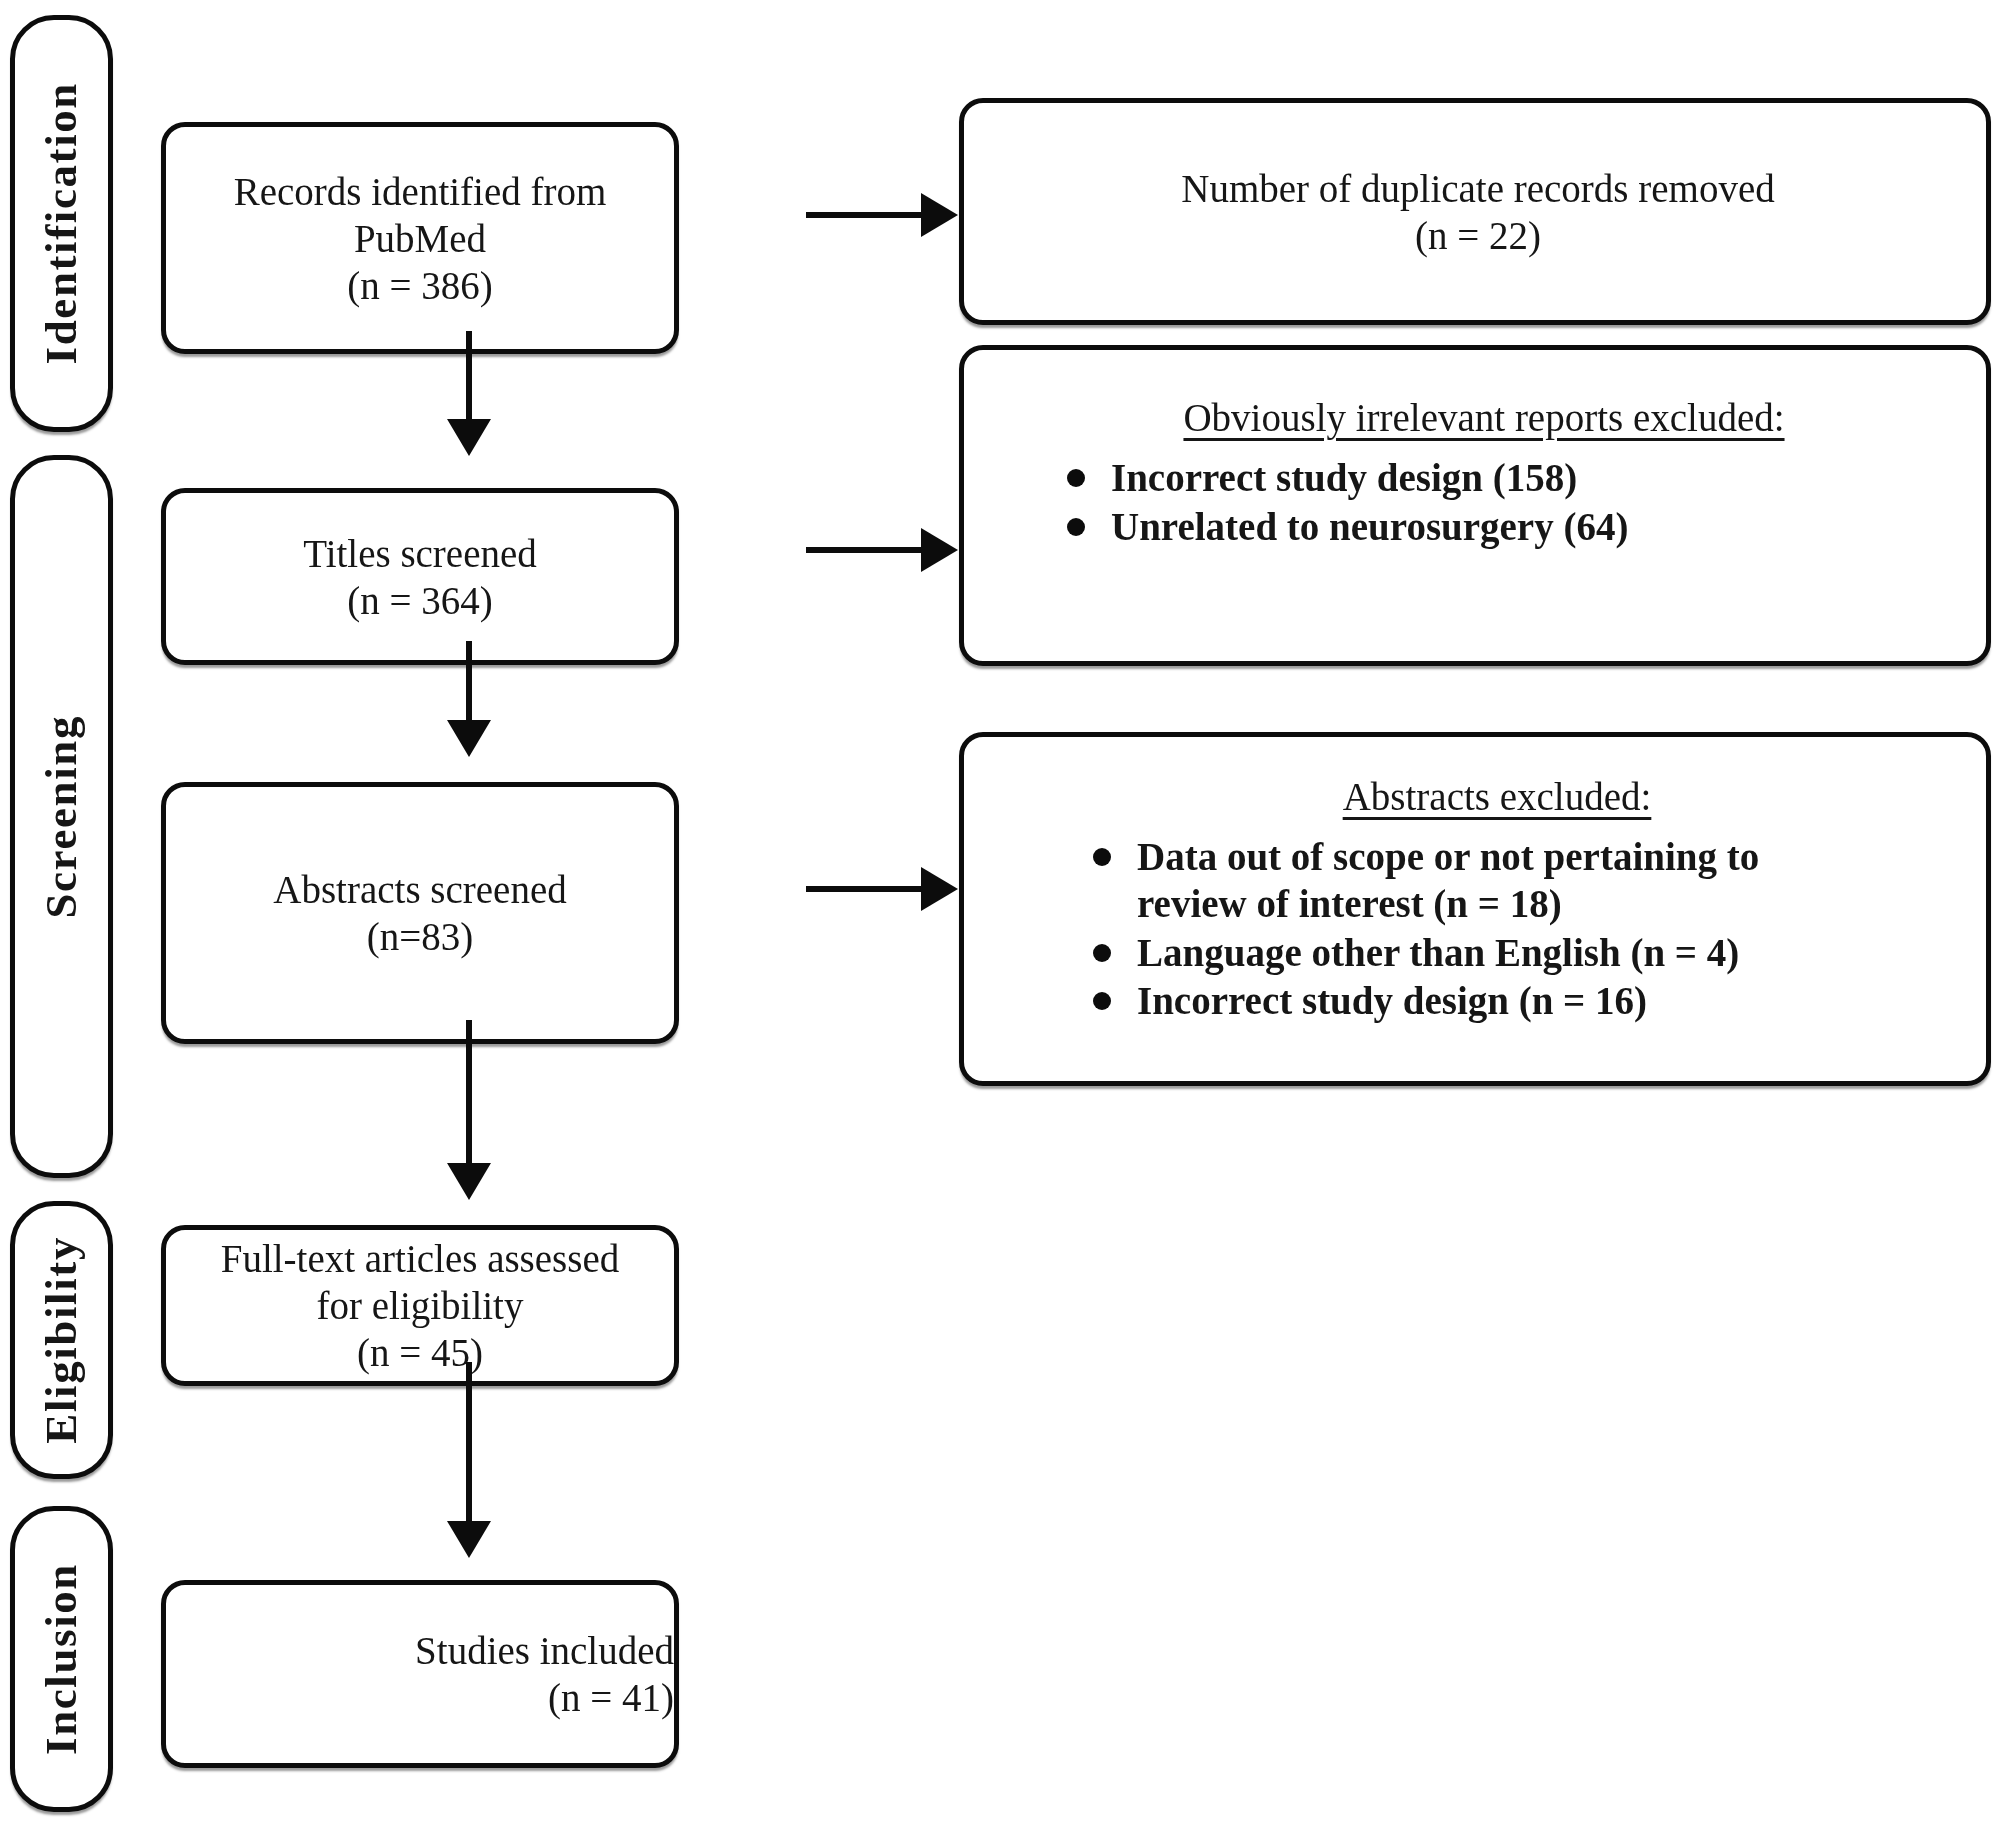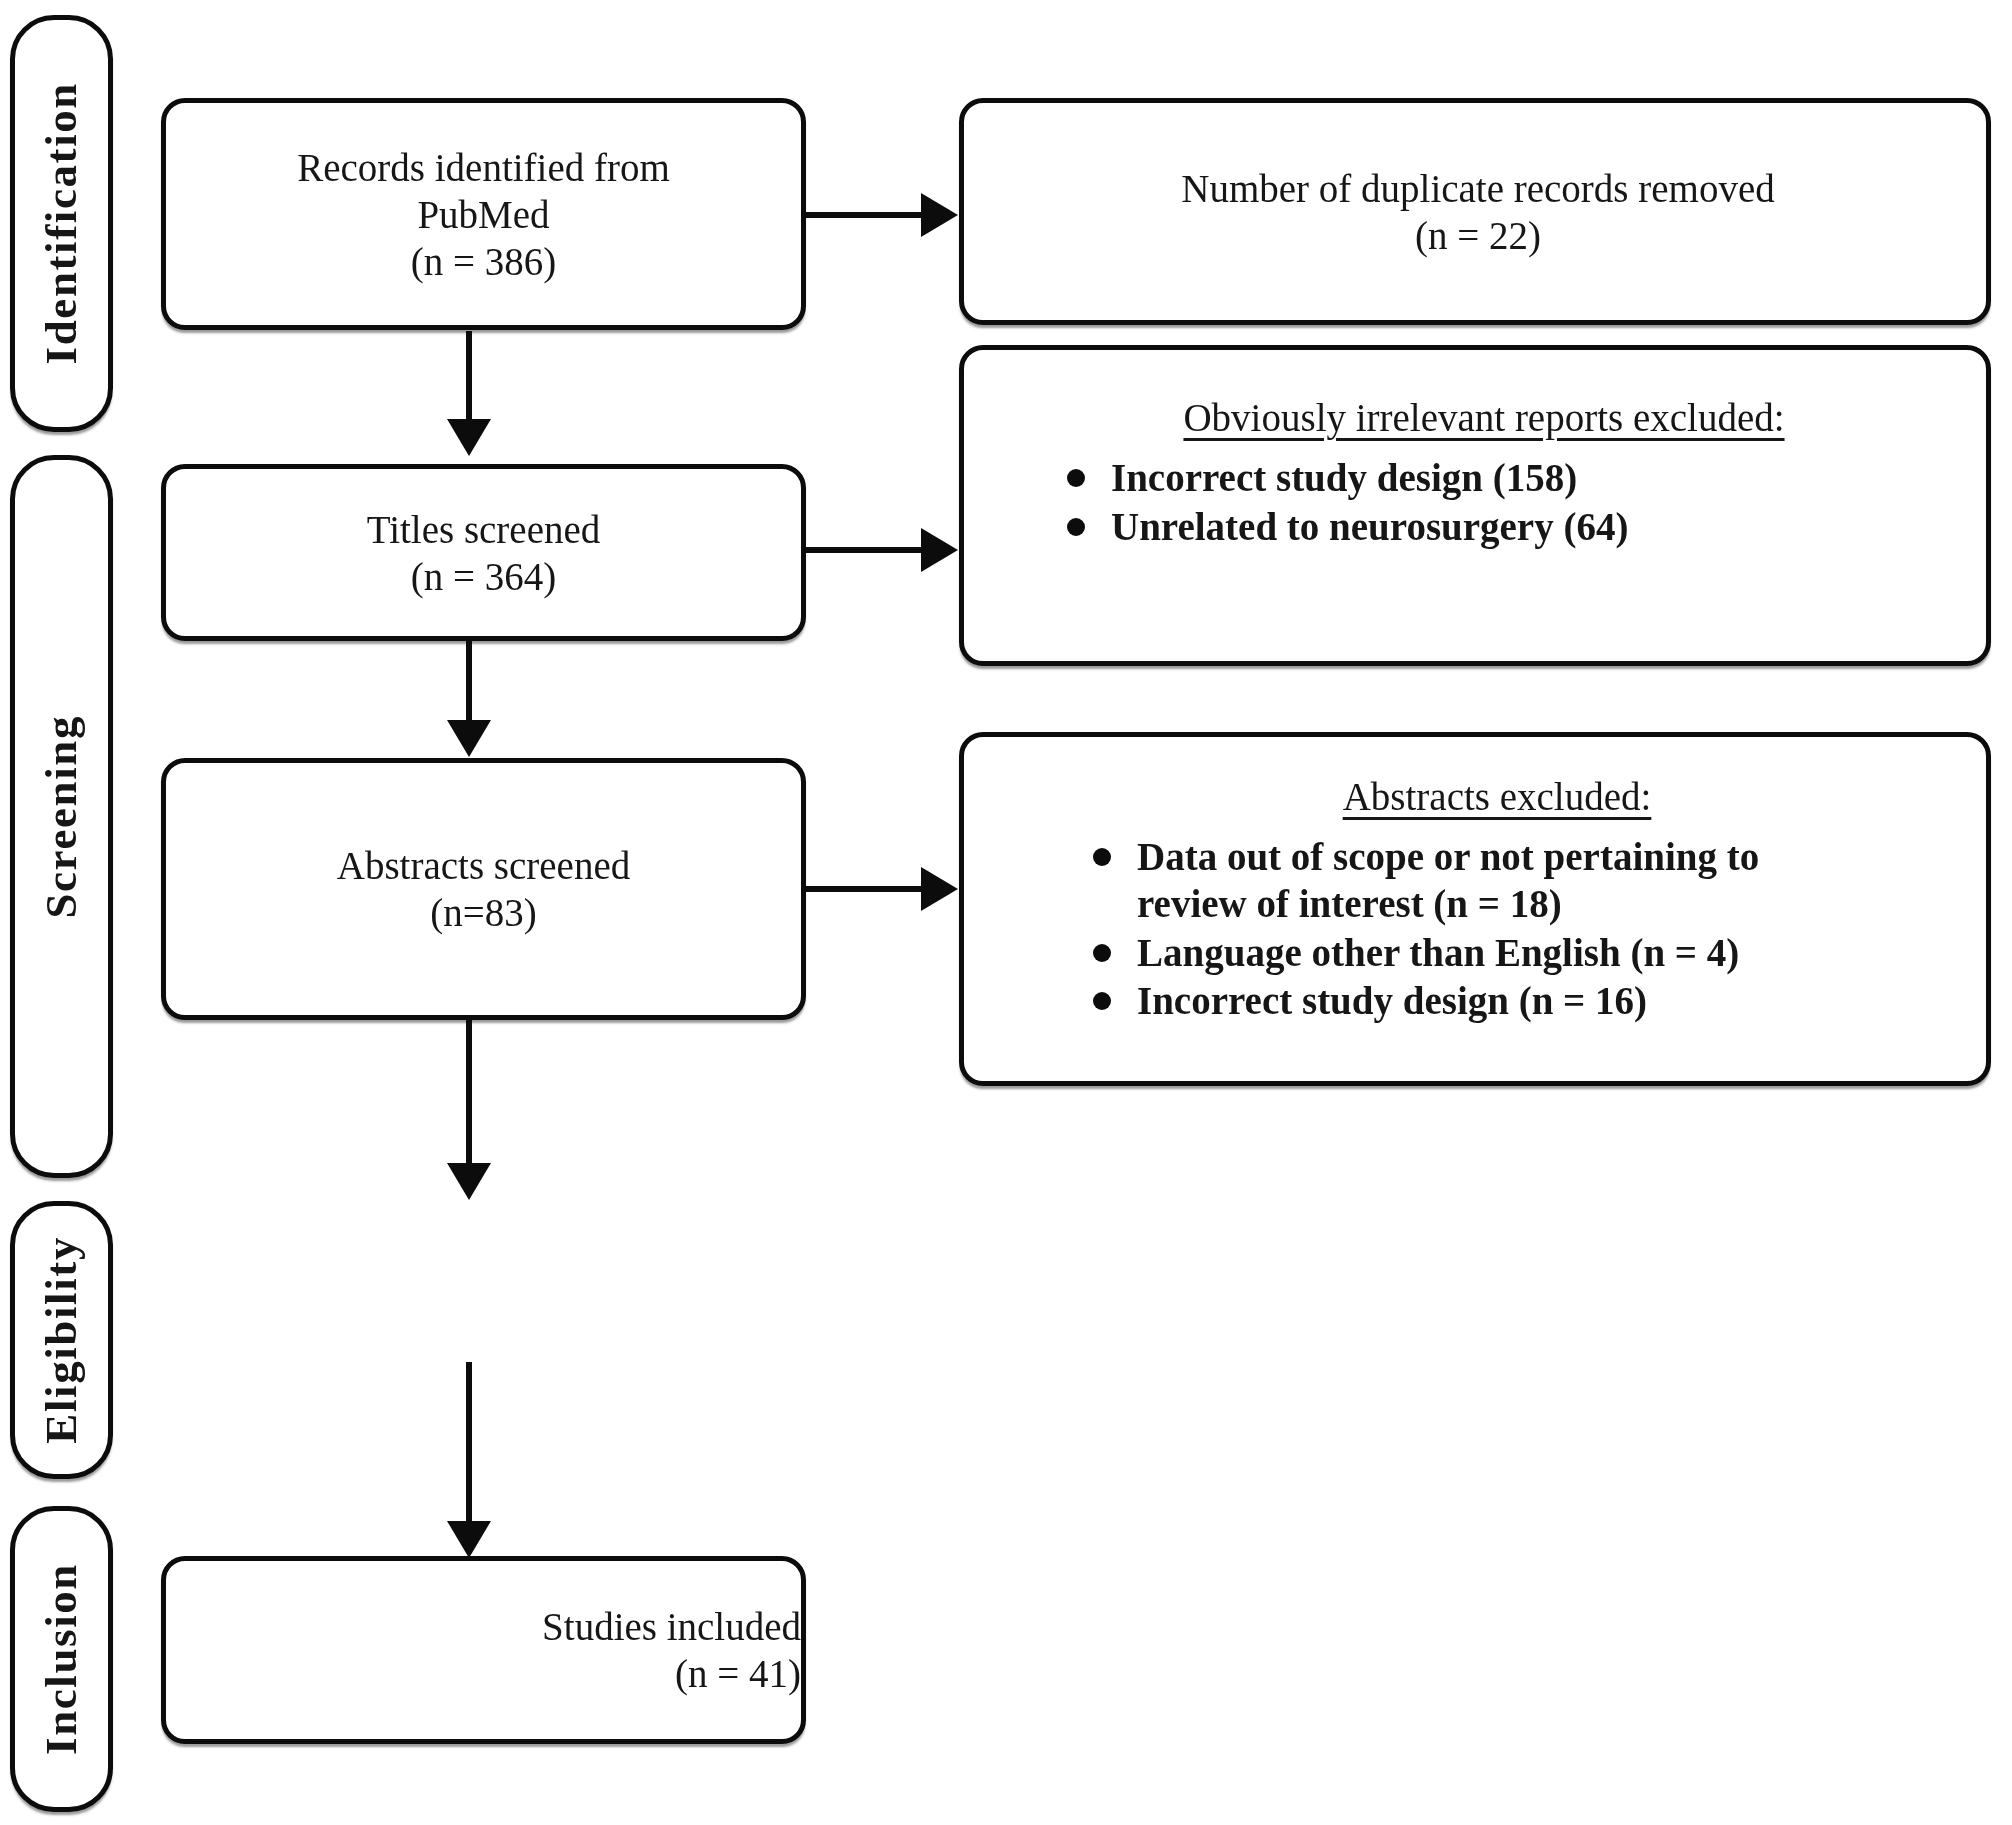--- a/index.html
+++ b/index.html
@@ -26,27 +26,28 @@
     box-sizing:border-box;
   }
   .stage .vtext{
     writing-mode:vertical-rl;
     transform:rotate(180deg);
     font-weight:700;font-size:45px;letter-spacing:1.6px;
     white-space:nowrap;
   }
   
   .fbox{
-    position:absolute;left:161px;width:645px;
+    position:absolute;left:161px;width:518px;
     border:5.6px solid var(--ink);border-radius:24px;
     background:var(--paper);
     box-shadow:0 4px 2.4px -1.6px rgba(0,0,0,.40);
     display:flex;flex-direction:column;justify-content:center;align-items:center;
     text-align:center;font-size:39px;line-height:47px;
     box-sizing:border-box;
+    margin-top:24px;
   }
   .fbox .ln{display:block;}
   
   .rbox{
     position:absolute;left:959px;width:1032px;
     border:5.6px solid var(--ink);border-radius:24px;
     background:var(--paper);
     box-shadow:0 4px 2.4px -1.6px rgba(0,0,0,.40);
     font-size:39px;line-height:47px;
     box-sizing:border-box;
@@ -108,20 +109,25 @@
   <div class="fbox" style="top:464px;height:177px;">
     <span class="ln">Titles screened</span>
     <span class="ln">(n = 364)</span>
   </div>
 
   <div class="fbox" style="top:758px;height:262px;">
     <span class="ln">Abstracts screened</span>
     <span class="ln">(n=83)</span>
   </div>
 
+  <div class="fbox" style="top:1201px;height:161px;">
+    <span class="ln">Full-text articles assessed</span>
+    <span class="ln">for eligibility</span>
+    <span class="ln">(n = 45)</span>
+  </div>
 
   <div class="fbox" style="top:1556px;height:188px;align-items:flex-end;">
     <span class="ln">Studies included</span>
     <span class="ln">(n = 41)</span>
   </div>
 
   <div class="rbox centered" style="top:98px;height:227px;padding-left:6px;">
     <span class="ln">Number of duplicate records removed</span>
     <span class="ln">(n = 22)</span>
   </div>

